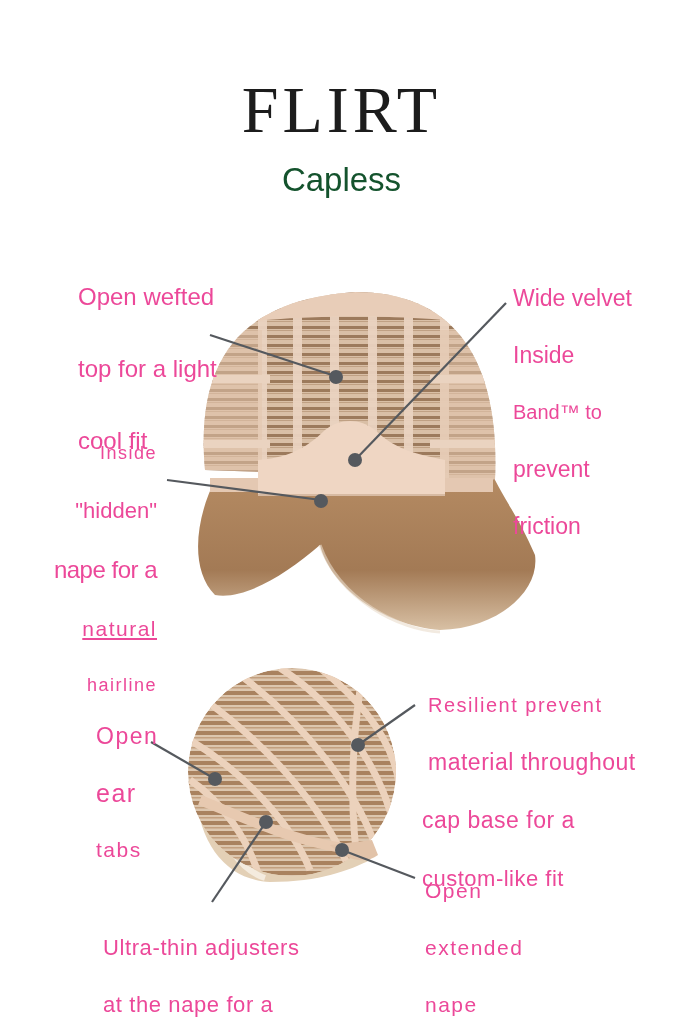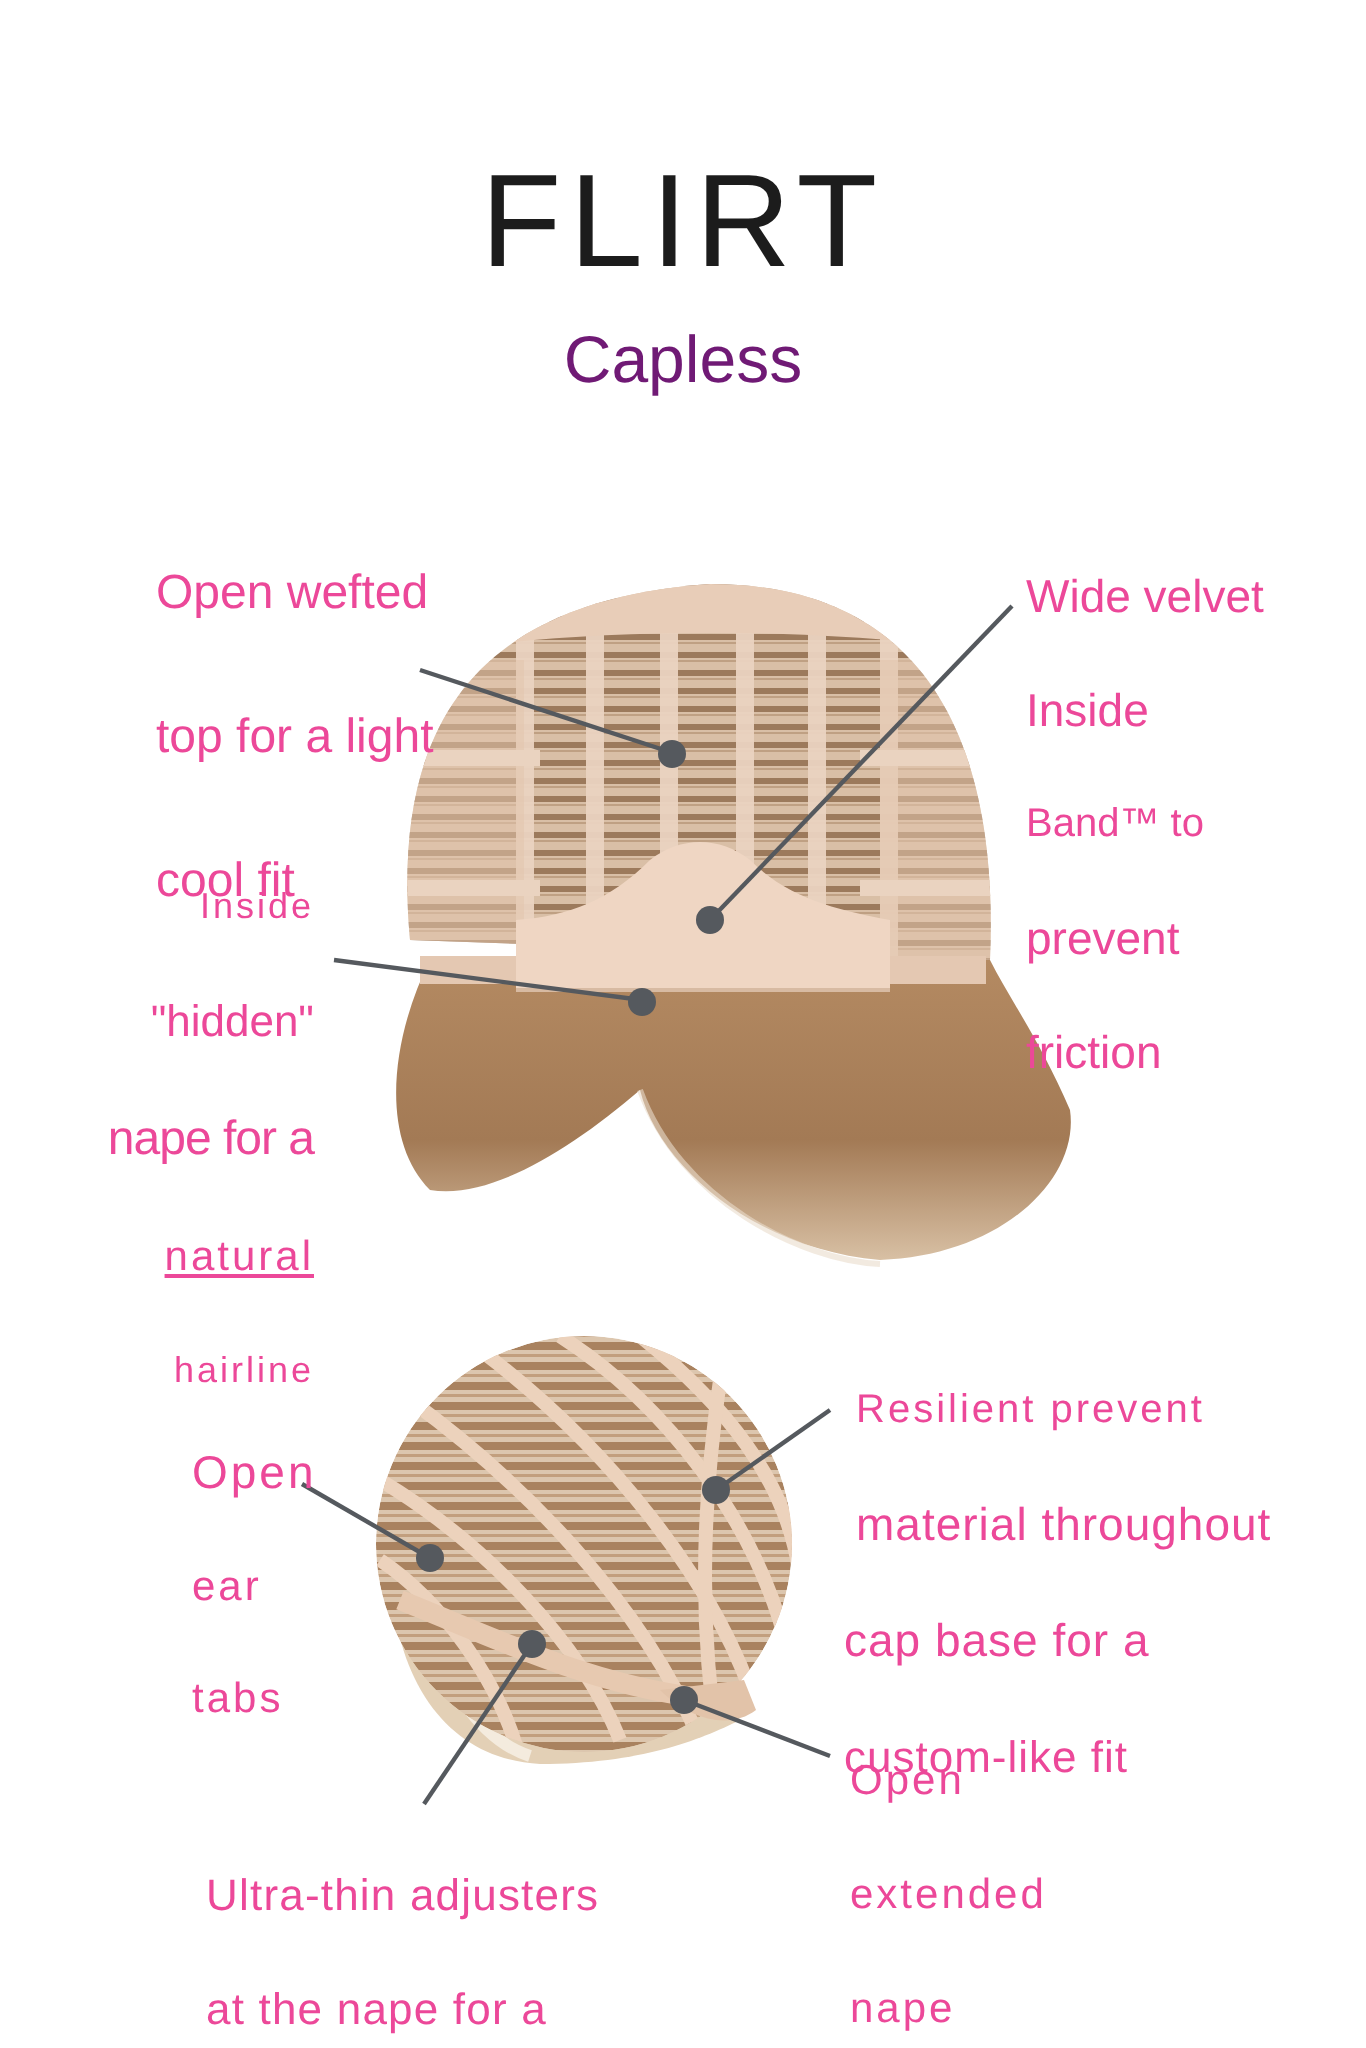--- a/index.html
+++ b/index.html
@@ -1,23 +1,23 @@
 <!DOCTYPE html>
 <html><head>
 <meta charset="utf-8">
 <style>
   html, body { margin:0; padding:0; background:#ffffff; }
   body { width:683px; height:1024px; position:relative; overflow:hidden;
          font-family:"Liberation Sans", "DejaVu Sans", sans-serif; color:#444548; }
   .abs { position:absolute; }
   .title { left:0; width:683px; top:70px; text-align:center; font-size:66px; font-weight:300;
-           letter-spacing:4px; color:#1c1c1c; line-height:80px; font-family:Liberation Sans, sans-serif; }
+           letter-spacing:4px; color:#1c1c1c; line-height:80px; font-family:Liberation Serif, serif; }
   .title span { display:inline-block; transform:scaleY(1.0); font-weight:normal;
                 -webkit-text-stroke:0; }
-  .subtitle { left:0; width:683px; top:160px; text-align:center; font-size:33px; color:#701a75; line-height:40px; }
+  .subtitle { left:0; width:683px; top:160px; text-align:center; font-size:33px; color:#14532d; line-height:40px; }
   .label { font-size:23px; line-height:29px; color:#ec4899; white-space:pre-line; }
   .wide { letter-spacing:1.5px; }
   svg.art { position:absolute; left:0; top:0; }
 </style>
 </head>
 <body>
 
 <div class="abs title"><span>FLIRT</span></div>
 <div class="abs subtitle">Capless</div>
 
@@ -150,21 +150,21 @@
 <div class="abs label" style="left:20px; width:137px; top:410px; text-align:right;">
   <div class="wide" style="font-size:18px; line-height:28px;">Inside</div>
   <div style="font-size:22px; line-height:30px;">"hidden"</div>
   <div style="font-size:24px; line-height:30px; letter-spacing:-0.5px;">nape for a</div>
   <div class="wide" style="font-size:21px; line-height:30px;text-decoration:underline;">natural</div>
   <div class="wide" style="font-size:18px; line-height:24px;">hairline</div>
 </div>
 
 <div class="abs label" style="left:96px; top:692px;">
   <div class="wide" style="font-size:23px; line-height:30px;">Open</div>
-  <div class="wide" style="font-size:21px; line-height:27px;">ear</div>
+  <div class="wide" style="font-size:25px; line-height:27px;">ear</div>
   <div class="wide" style="font-size:21px; line-height:27px;">tabs</div>
 </div>
 
 <div class="abs label" style="left:422px; top:663px;">
   <div class="wide" style="font-size:20px; line-height:27px; padding-left:6px;">Resilient prevent</div>
   <div style="font-size:23px; line-height:29px; padding-left:6px; letter-spacing:0.5px;">material throughout</div>
   <div style="font-size:23px; line-height:29px; letter-spacing:0.5px;">cap base for a</div>
   <div style="font-size:22px; line-height:29px; letter-spacing:0.5px;">custom-like fit</div>
 </div>
 

